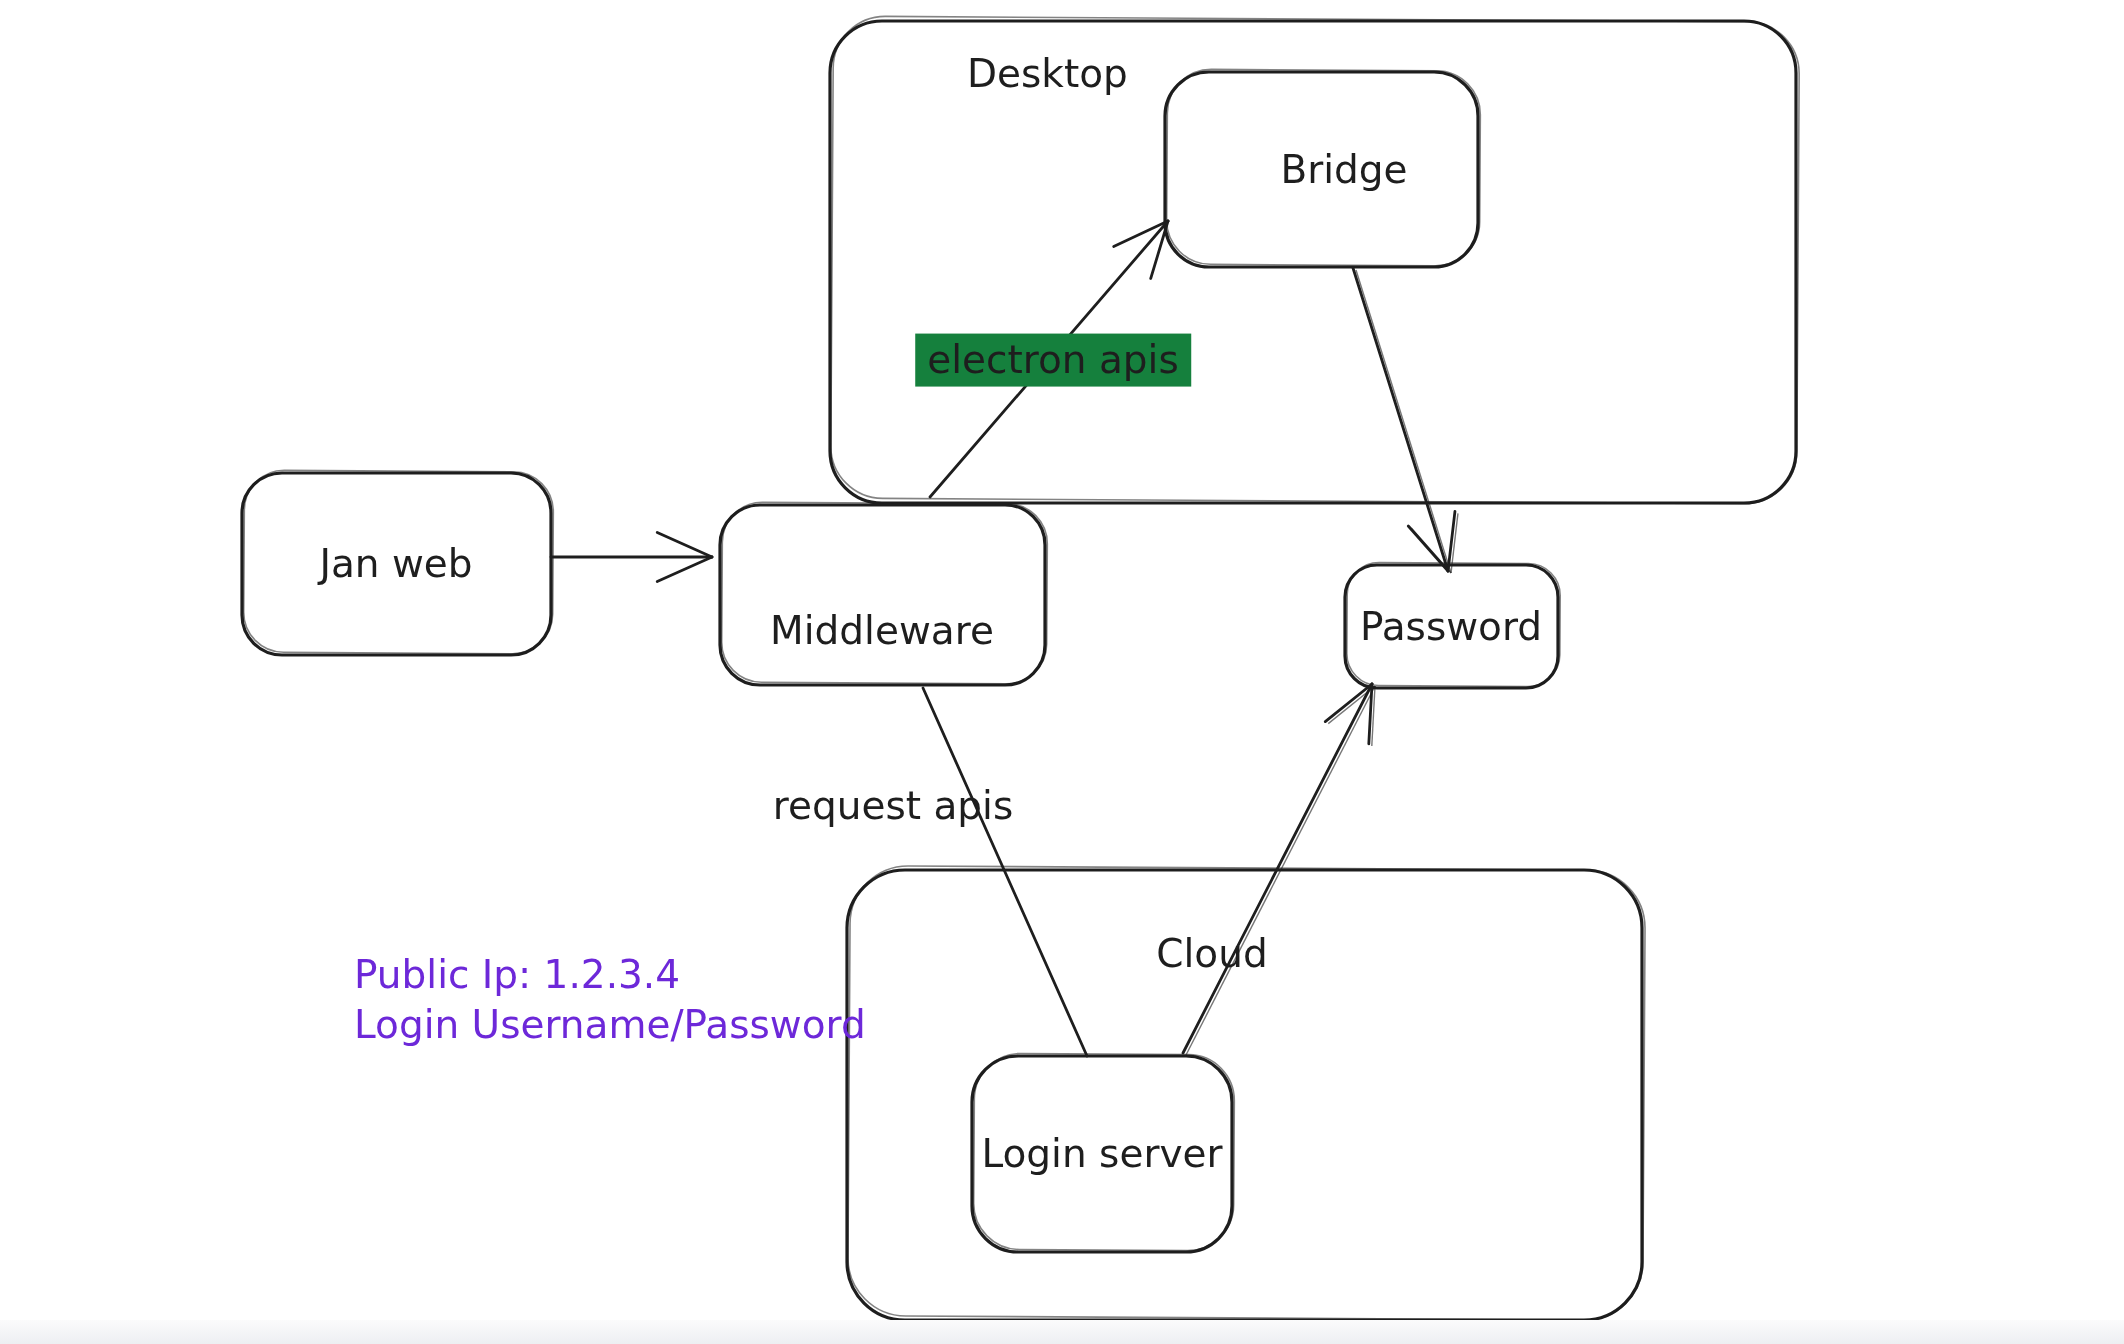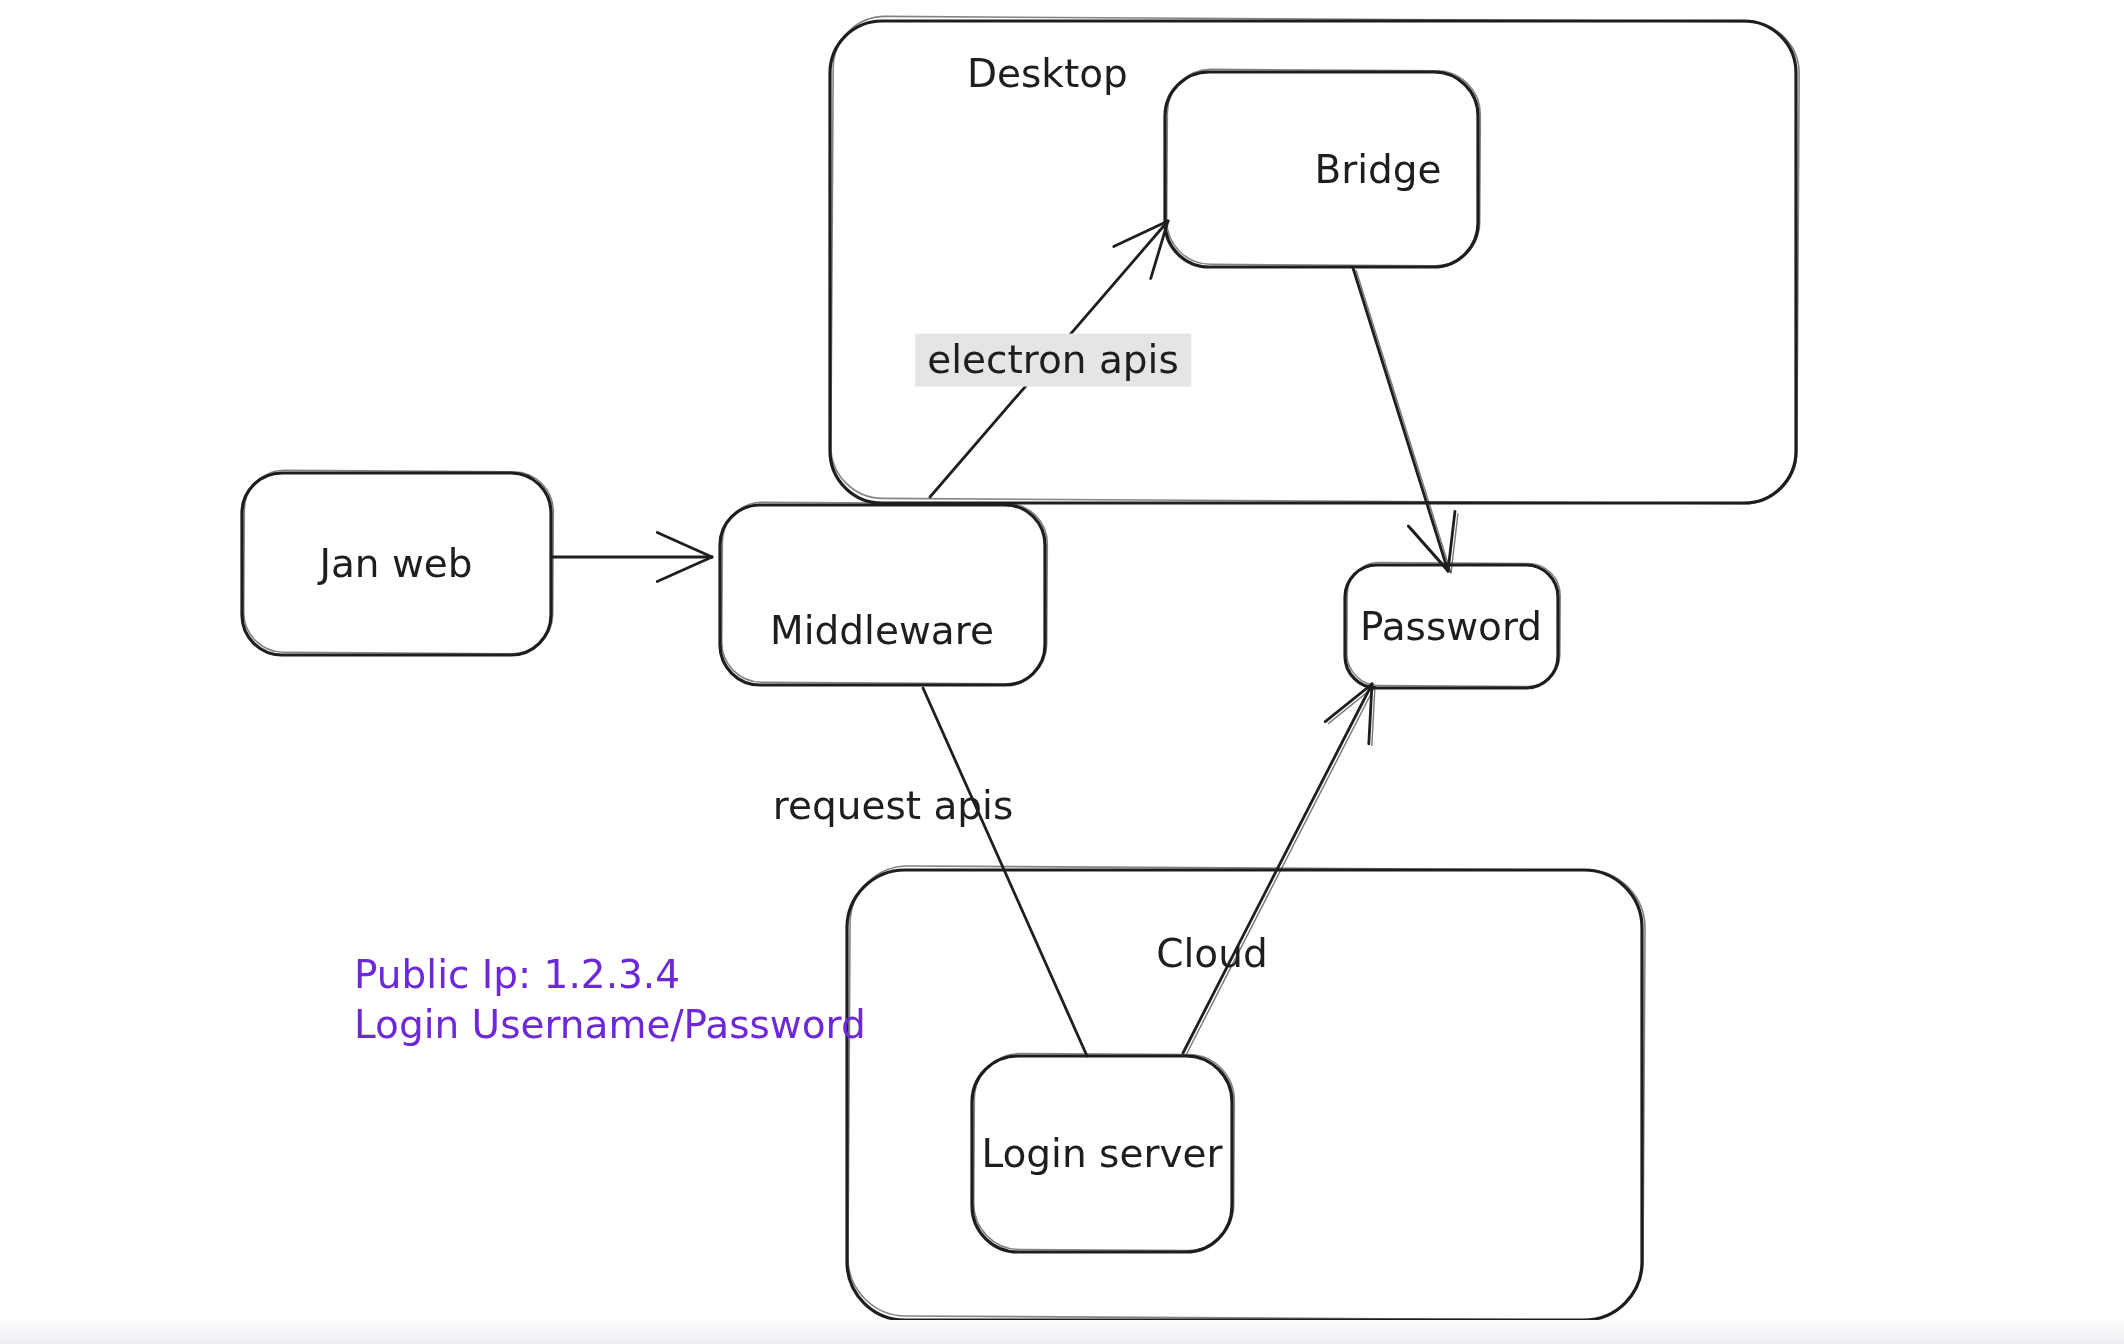--- a/index.html
+++ b/index.html
@@ -2,21 +2,21 @@
 <html><head>
 <meta charset="utf-8">
 <style>
   html,body{margin:0;padding:0;background:#ffffff;}
   #stage{position:relative;width:2124px;height:1344px;background:#ffffff;overflow:hidden;
          font-family:"DejaVu Sans",sans-serif;}
   #shapes-svg{position:absolute;left:0;top:0;width:100%;height:100%;}
   .lbl{position:absolute;font-size:39px;line-height:1.15;color:#1e1e1e;white-space:nowrap;
        font-family:"DejaVu Sans",sans-serif;}
   .lbl.center{transform:translate(-50%,-50%);}
-  .lbl.bg{background:#e5e5e5;padding:4px 12px;}
+  .lbl.bg{background:#15803d;padding:4px 12px;}
   #note{position:absolute;font-size:39px;color:#6d28d9;white-space:nowrap;
         font-family:"DejaVu Sans",sans-serif;}
   #note div{height:50px;line-height:50px;}
   #footer-strip{position:absolute;left:0;right:0;bottom:0;height:24px;
         background:linear-gradient(180deg,#fbfbfc 0%,#edeff2 100%);}
 </style>
 </head>
 <body>
 
 <div id="stage">
@@ -77,21 +77,21 @@
         <line x1="1328.249217965666" y1="723.6080360983951" x2="1375" y2="686" stroke="#1e1e1e" stroke-width="1.4" opacity="0.6"></line>
         <line x1="1368.800156249358" y1="743.9146142437008" x2="1372" y2="684" stroke="#1e1e1e" stroke-width="2.8" stroke-linecap="round"></line>
         <line x1="1371.800156249358" y1="745.9146142437008" x2="1375" y2="686" stroke="#1e1e1e" stroke-width="1.4" opacity="0.6"></line>
       </g>
     </svg>
 
   <div class="lbl" style="left: 967px; top: 52px;">Desktop</div>
   <div class="lbl center" style="left: 1212px; top: 954px;">Cloud</div>
   <div class="lbl center" style="left: 396px; top: 564px;">Jan web</div>
   <div class="lbl center" style="left: 882px; top: 593px; margin-top: 38px;">Middleware</div>
-  <div class="lbl center" style="left: 1378px; top: 170px;">Bridge</div>
+  <div class="lbl center" style="left: 1344px; top: 170px;">Bridge</div>
   <div class="lbl center" style="left: 1451px; top: 627px;">Password</div>
   <div class="lbl center" style="left: 1102px; top: 1154px;">Login server</div>
   <div class="lbl center bg" style="left: 1053px; top: 360px;">electron apis</div>
   <div class="lbl center" style="left: 893px; top: 806px;">request apis</div>
 
   <div id="note" style="left: 354px; top: 950px;">
     <div>Public Ip: 1.2.3.4</div>
     <div>Login Username/Password</div>
   </div>
 

